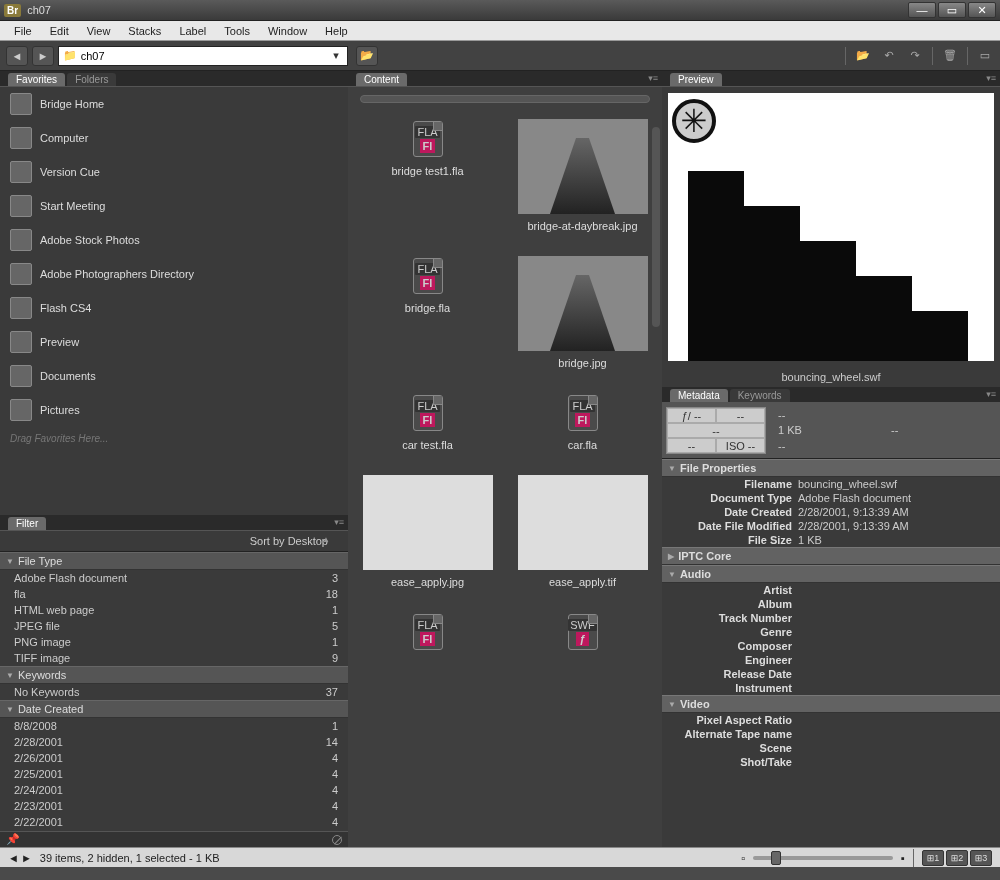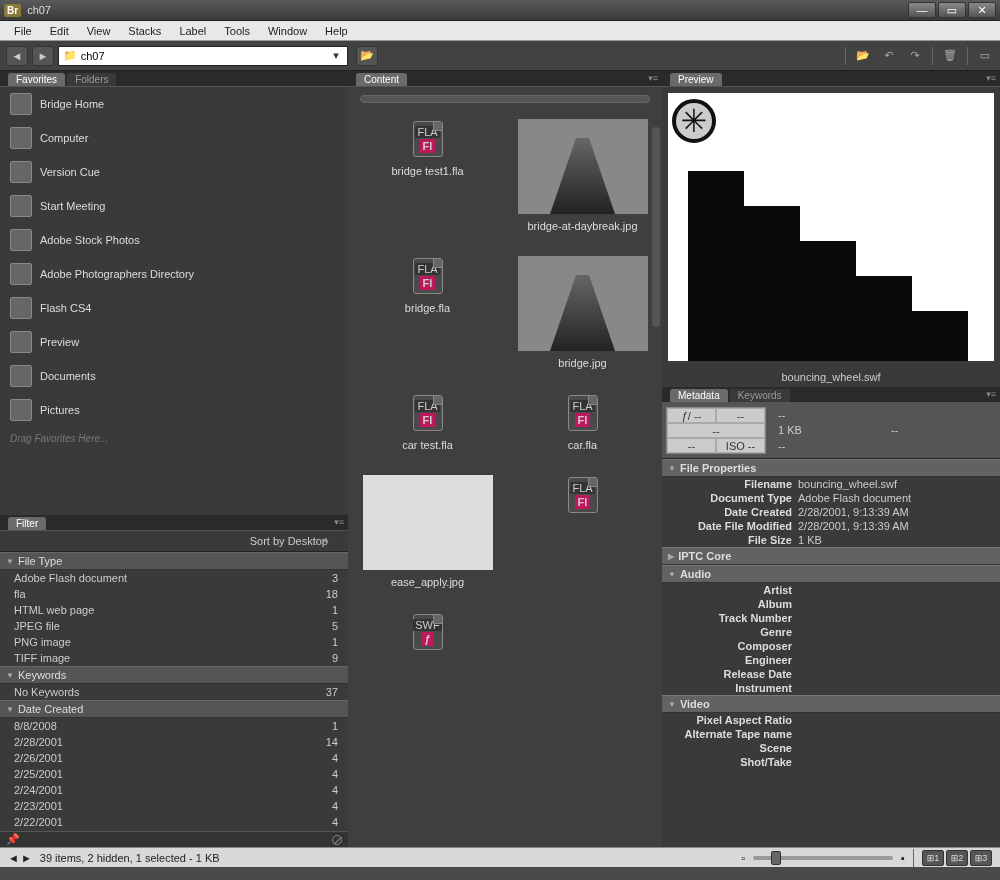--- a/index.html
+++ b/index.html
@@ -338,20 +338,24 @@
                 <span class="fl">Fl</span>
               </div>
             </div>
             <div class="thumb-label">car.fla</div>
           </div>
           <div class="thumb-cell">
             <div class="thumb img-ui ui-photo"></div>
             <div class="thumb-label">ease_apply.jpg</div>
           </div>
           <div class="thumb-cell">
+            <div class="thumb img-ui ui-photo"></div>
+            <div class="thumb-label">ease_apply.tif</div>
+          </div>
+          <div class="thumb-cell">
             <div class="thumb fla">
               <div class="fla-icon">
                 <span class="tag">FLA</span>
                 <span class="fl">Fl</span>
               </div>
             </div>
           </div>
           <div class="thumb-cell">
             <div class="thumb fla">
               <div class="fla-icon">

